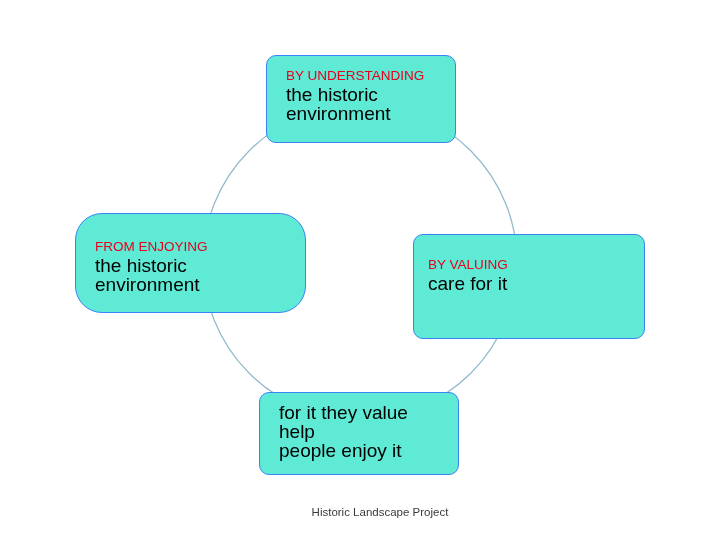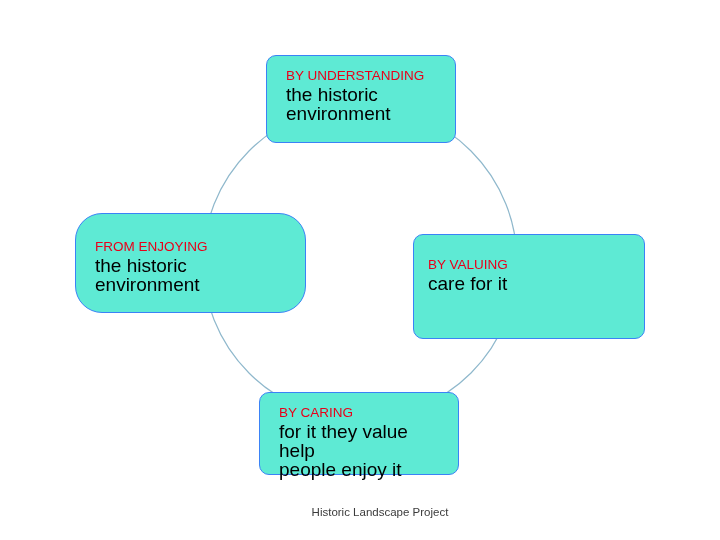--- a/index.html
+++ b/index.html
@@ -99,21 +99,20 @@
     <div class="title">BY UNDERSTANDING</div>
     <div class="body">the historic environment</div>
   </div>
 
   <div class="node" id="node-valuing">
     <div class="title">BY VALUING</div>
     <div class="body">care for it</div>
   </div>
 
   <div class="node" id="node-caring">
-    <div class="title">BY CARING</div>
     <div class="body">for it they value help</div>
     <div class="body">people enjoy it</div>
   </div>
 
   <div class="node" id="node-enjoying">
     <div class="title">FROM ENJOYING</div>
     <div class="body">the historic environment</div>
   </div>
 
   <div id="footer-caption">Historic Landscape Project</div>

